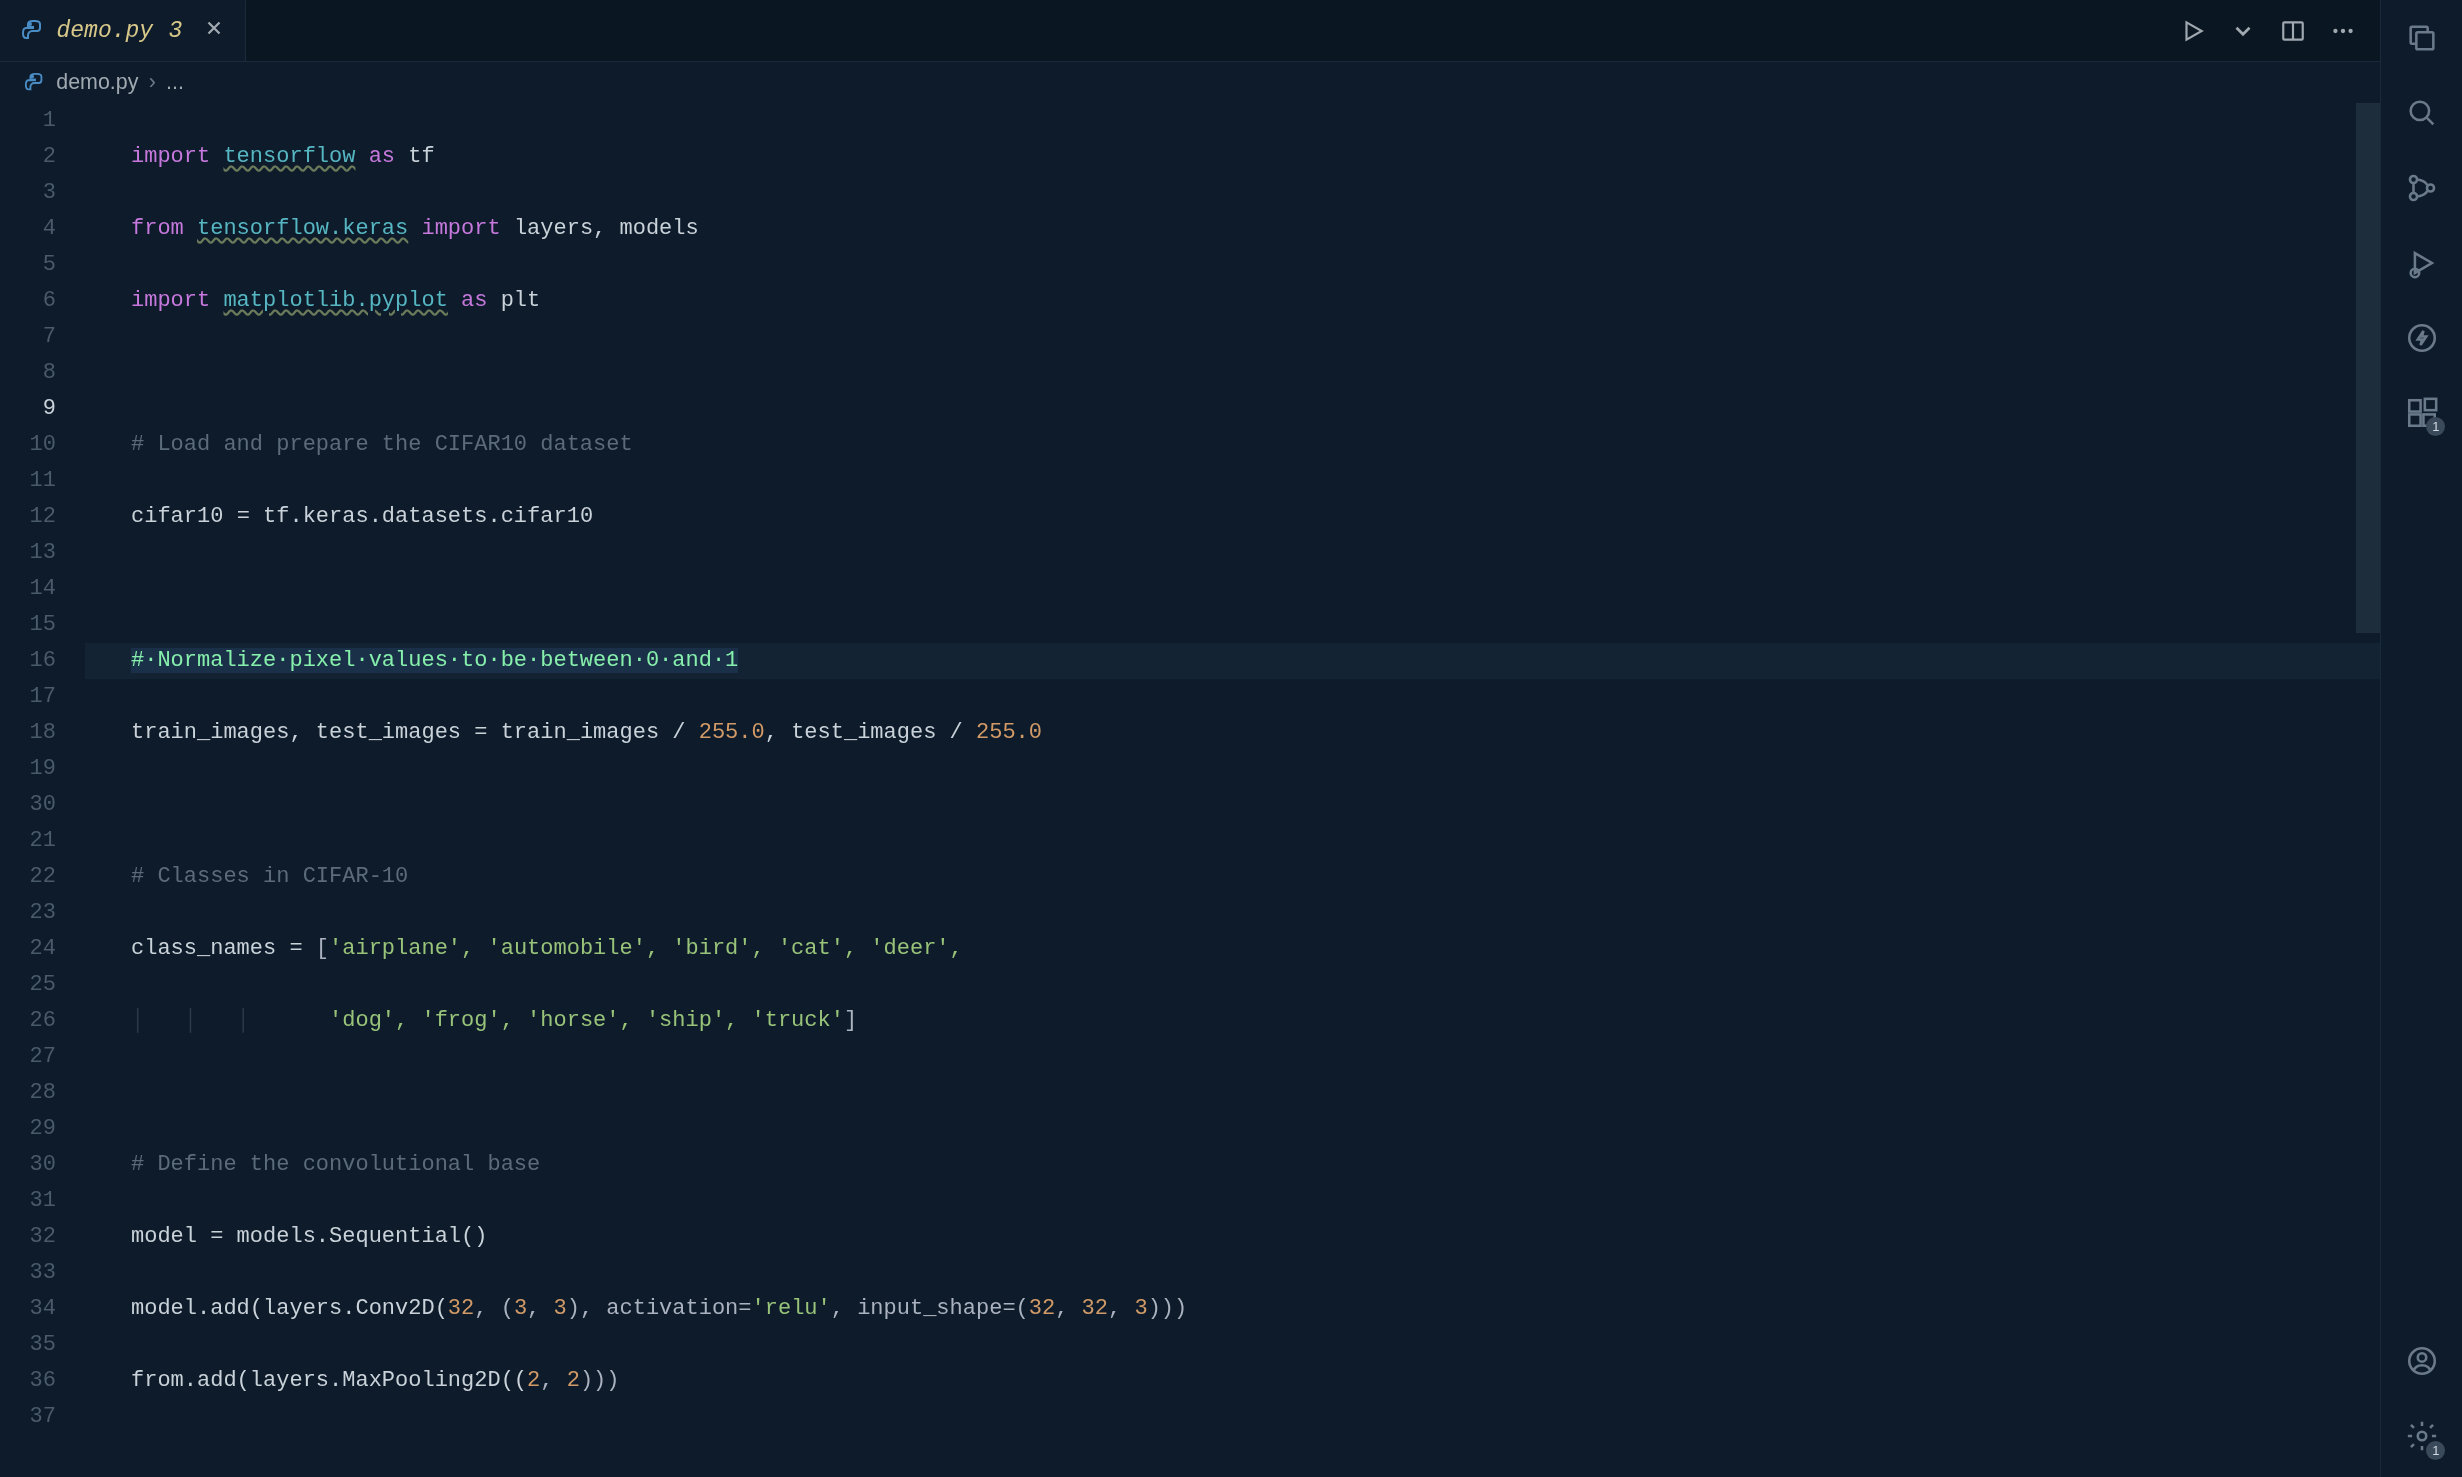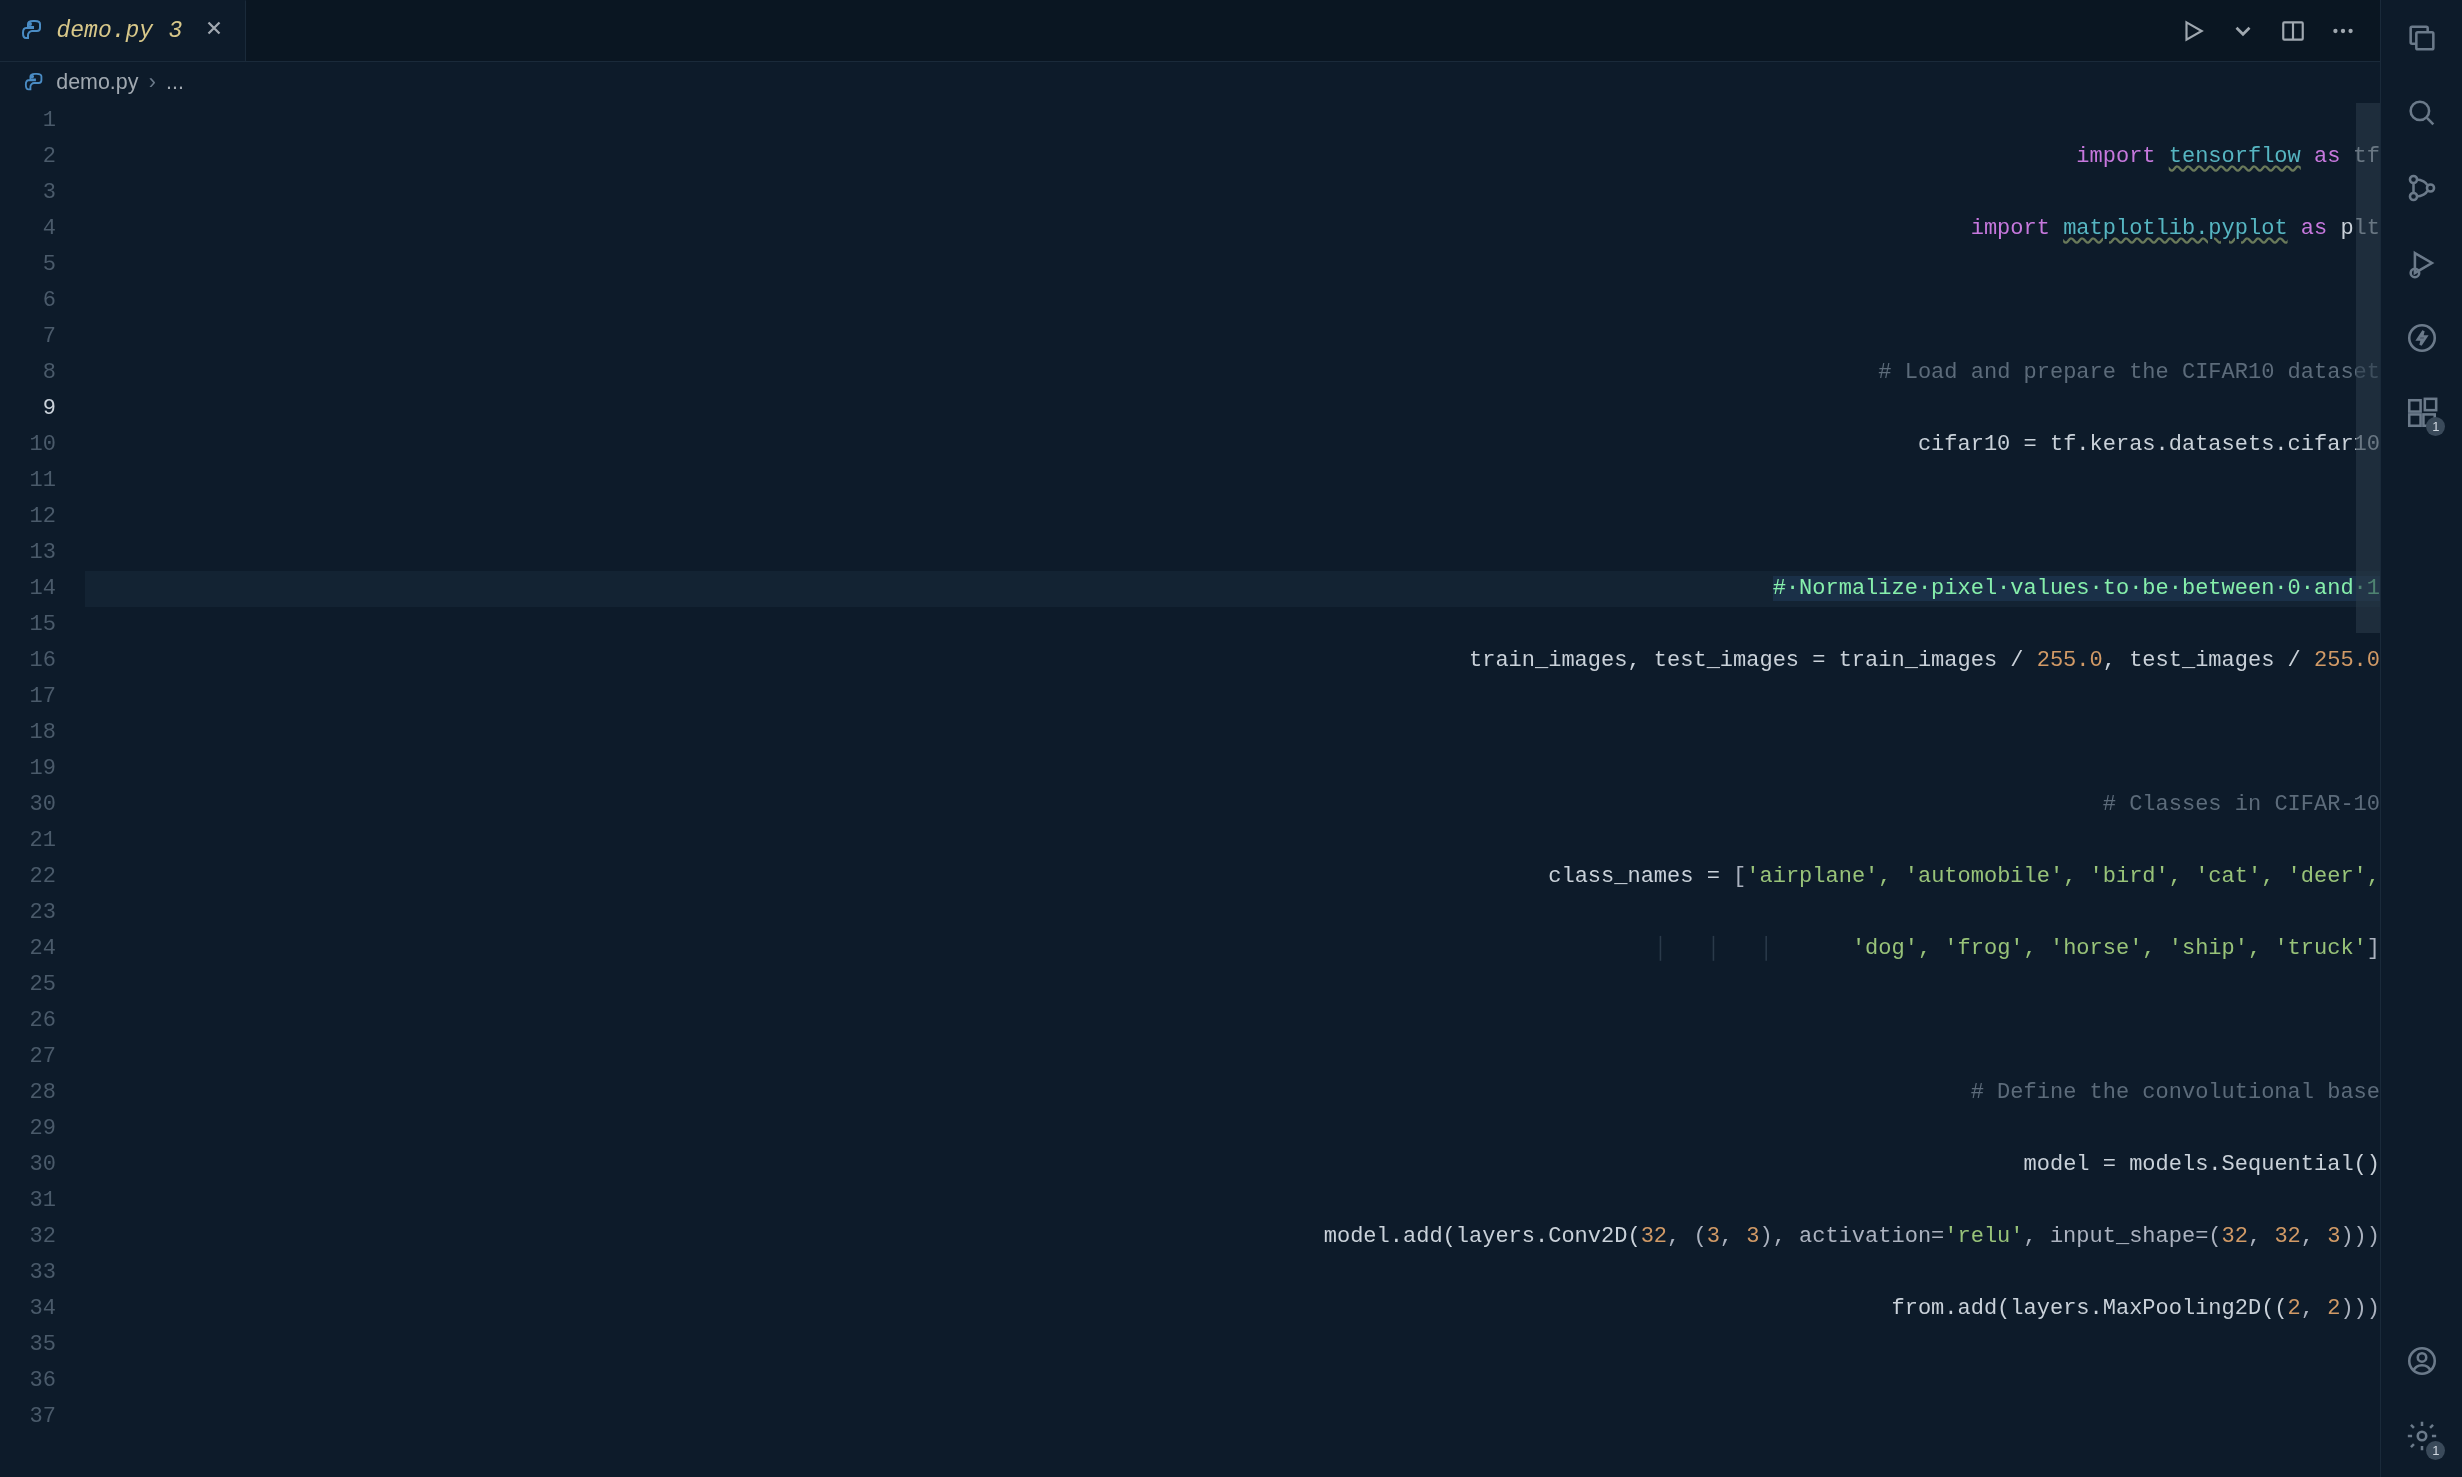--- a/index.html
+++ b/index.html
@@ -126,21 +126,20 @@
   line-height: 36px;
   position: relative;
 }
 .gutter .line.active { color: #c9d1d9; }
 .code {
   flex: 1;
   font-size: 22px;
   line-height: 36px;
   white-space: pre;
   position: relative;
-  text-align: right;
 }
 .code .line {
   height: 36px;
   line-height: 36px;
   padding-left: 46px;
 }
 .code .line.current::before {
   content: '';
   position: absolute;
   left: 0;
@@ -268,20 +267,21 @@
       <div class="line">32</div>
       <div class="line">33</div>
       <div class="line">34</div>
       <div class="line">35</div>
       <div class="line">36</div>
       <div class="line">37</div>
     </div>
 
     <div class="code">
 <div class="line"><span class="kw">import</span> <span class="mod">tensorflow</span> <span class="kw">as</span> <span class="ident">tf</span></div>
+<div class="line"><span class="kw">from</span> <span class="mod">tensorflow.keras</span> <span class="kw">import</span> <span class="ident">layers, models</span></div>
 <div class="line"><span class="kw">import</span> <span class="mod">matplotlib.pyplot</span> <span class="kw">as</span> <span class="ident">plt</span></div>
 <div class="line"></div>
 <div class="line"><span class="cm"># Load and prepare the CIFAR10 dataset</span></div>
 <div class="line"><span class="ident">cifar10</span> <span class="op">=</span> <span class="ident">tf.keras.datasets.cifar10</span></div>
 <div class="line"></div>
 <div class="line current"><span class="cm-sel">#·Normalize·pixel·values·to·be·between·0·and·1</span></div>
 <div class="line"><span class="ident">train_images, test_images </span><span class="op">=</span><span class="ident"> train_images </span><span class="op">/</span><span class="num"> 255.0</span><span class="ident">, test_images </span><span class="op">/</span><span class="num"> 255.0</span></div>
 <div class="line"></div>
 <div class="line"><span class="cm"># Classes in CIFAR-10</span></div>
 <div class="line"><span class="ident">class_names </span><span class="op">=</span><span class="pn"> [</span><span class="str">'airplane', 'automobile', 'bird', 'cat', 'deer',</span></div>

